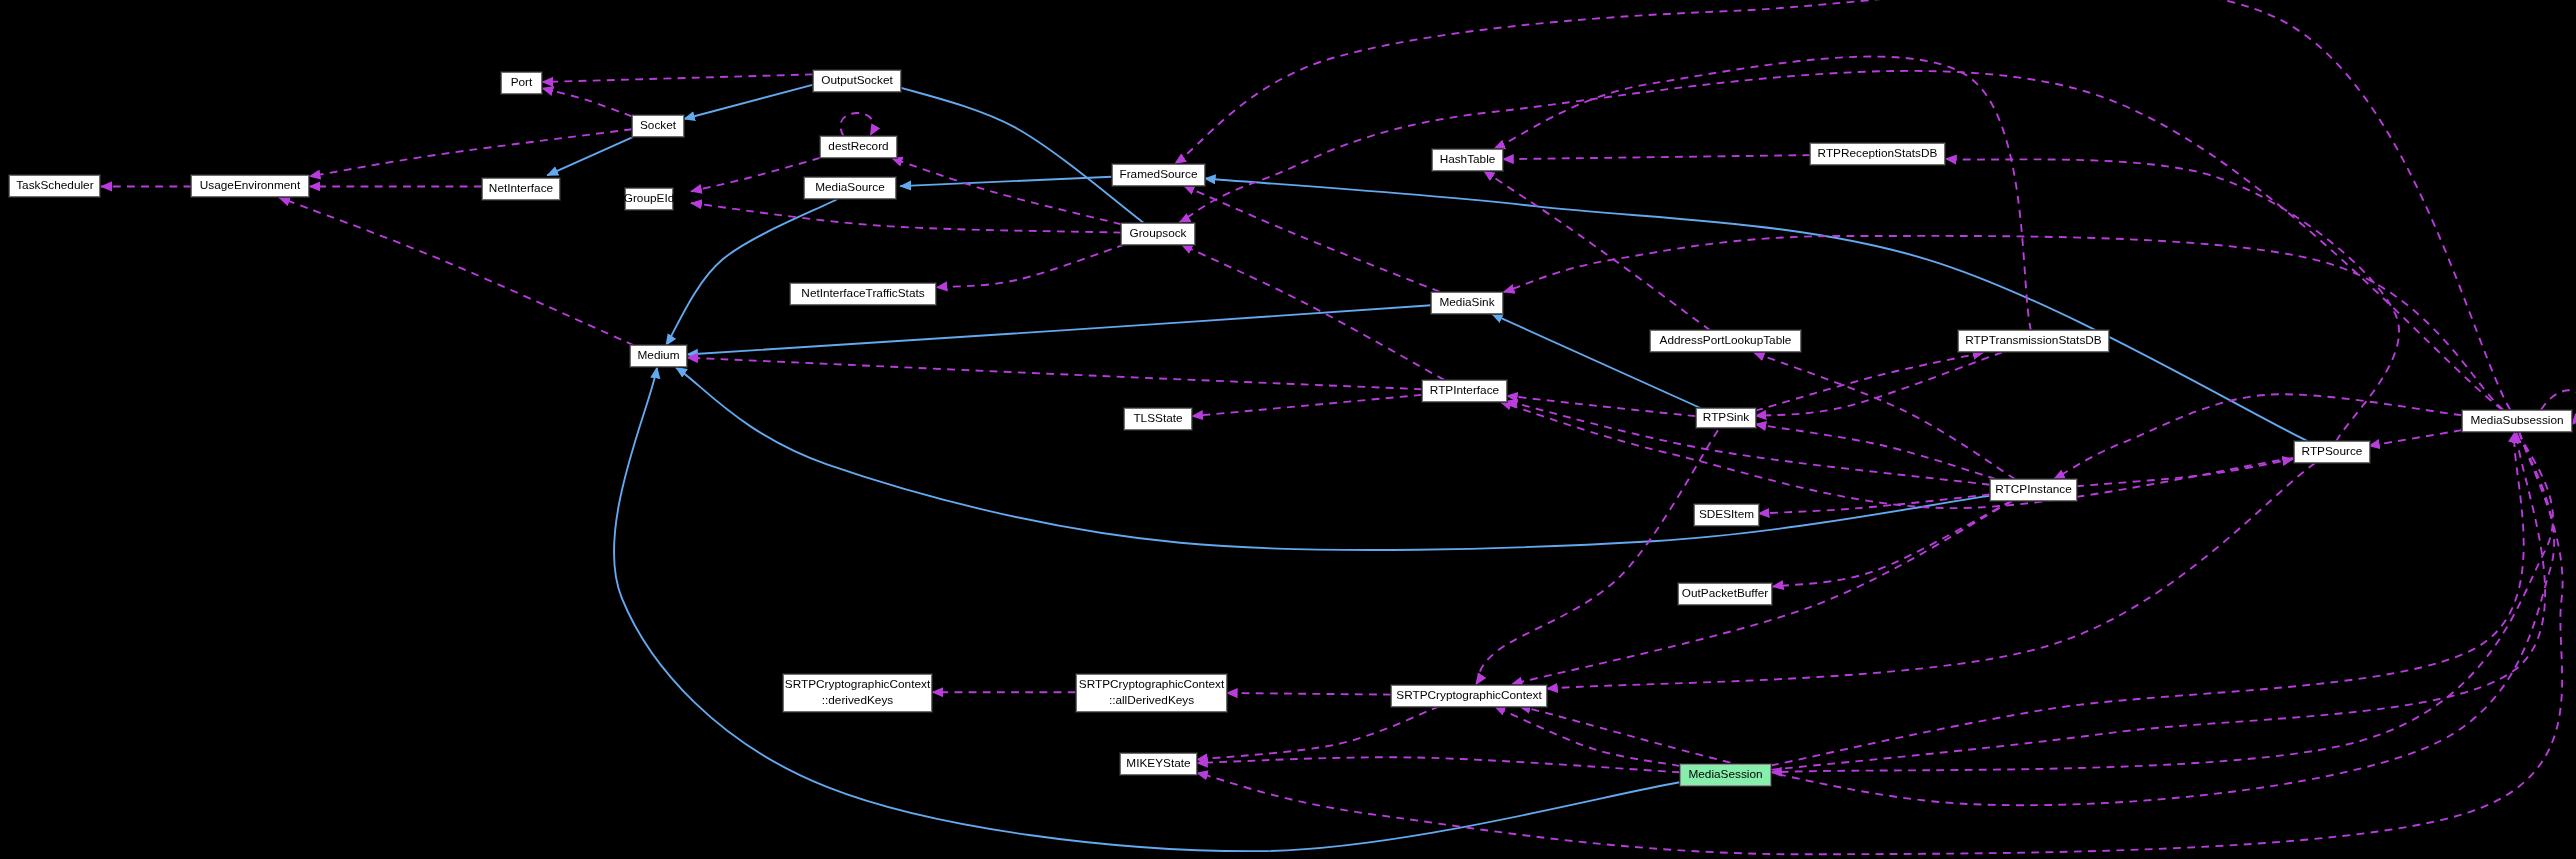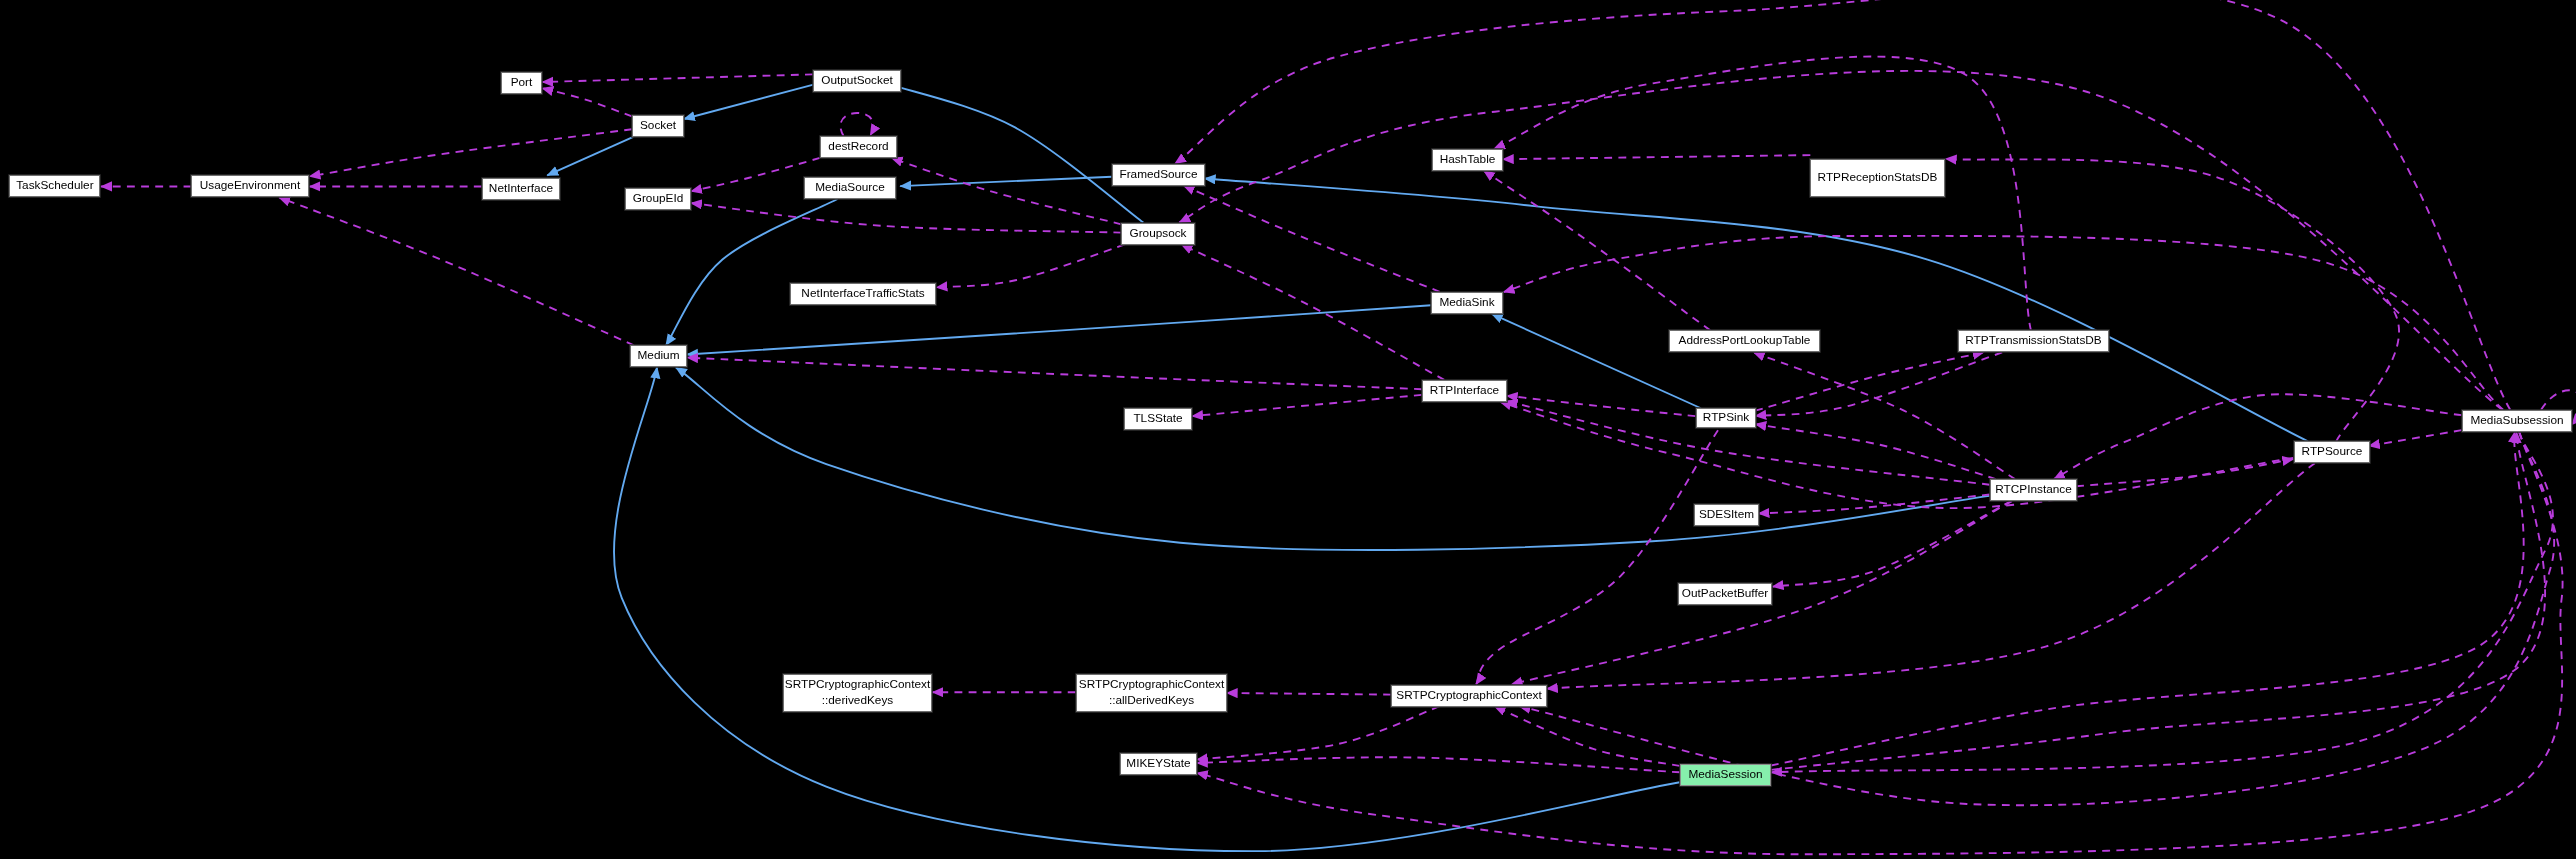--- a/index.html
+++ b/index.html
@@ -85,29 +85,29 @@
       <path d="M2135,973.6071428571429 C2116.7,970.0 2064.2,964.6 2025,952 C1985.8,939.4 1920.4,907.0 1899.5294117647059,898" fill="none" stroke="#B93CDC" stroke-width="2.4" stroke-dasharray="10 8" marker-end="url(#mUse)"></path>
     </svg>
 <div class="node" style="left: 9.4px; top: 175px; width: 91px; height: 22px;">TaskScheduler</div>
     <div class="node" style="left: 191px; top: 175px; width: 118px; height: 22px;">UsageEnvironment</div>
     <div class="node" style="left: 501px; top: 72px; width: 41px; height: 22px;">Port</div>
     <div class="node" style="left: 632px; top: 115px; width: 52px; height: 22px;">Socket</div>
     <div class="node" style="left: 482px; top: 178px; width: 78px; height: 22px;">NetInterface</div>
     <div class="node" style="left: 813px; top: 62px; width: 88px; height: 22px; margin-top: 8px;">OutputSocket</div>
     <div class="node" style="left: 820px; top: 136px; width: 77px; height: 22px;">destRecord</div>
     <div class="node" style="left: 804px; top: 177px; width: 92px; height: 22px;">MediaSource</div>
-    <div class="node" style="left: 625px; top: 188px; width: 66px; height: 22px;">GroupEId</div>
+    <div class="node" style="left: 625px; top: 188px; width: 48px; height: 22px;">GroupEId</div>
     <div class="node" style="left: 1112px; top: 164px; width: 93px; height: 22px;">FramedSource</div>
     <div class="node" style="left: 1121px; top: 223px; width: 74px; height: 22px;">Groupsock</div>
     <div class="node" style="left: 1432px; top: 149px; width: 71px; height: 22px;">HashTable</div>
-    <div class="node" style="left: 1810px; top: 159px; width: 135px; height: 38px;">RTPReceptionStatsDB</div>
+    <div class="node" style="left: 1810px; top: 143px; width: 135px; height: 22px;">RTPReceptionStatsDB</div>
     <div class="node" style="left: 790px; top: 283px; width: 146px; height: 22px;">NetInterfaceTrafficStats</div>
     <div class="node" style="left: 630px; top: 345px; width: 57px; height: 22px;">Medium</div>
     <div class="node" style="left: 1431px; top: 292px; width: 72px; height: 22px;">MediaSink</div>
-    <div class="node" style="left: 1650px; top: 330px; width: 151px; height: 22px; margin-left: 19px;">AddressPortLookupTable</div>
+    <div class="node" style="left: 1650px; top: 330px; width: 151px; height: 22px;">AddressPortLookupTable</div>
     <div class="node" style="left: 1958px; top: 330px; width: 151px; height: 22px;">RTPTransmissionStatsDB</div>
     <div class="node" style="left: 1422px; top: 380px; width: 85px; height: 22px;">RTPInterface</div>
     <div class="node" style="left: 1124px; top: 408px; width: 68px; height: 22px;">TLSState</div>
     <div class="node" style="left: 1696px; top: 408px; width: 60px; height: 20px;">RTPSink</div>
     <div class="node" style="left: 2294px; top: 441px; width: 76px; height: 22px;">RTPSource</div>
     <div class="node" style="left: 2462px; top: 410px; width: 110px; height: 22px;">MediaSubsession</div>
     <div class="node" style="left: 1990px; top: 479px; width: 87px; height: 22px;">RTCPInstance</div>
     <div class="node" style="left: 1694px; top: 504px; width: 65px; height: 22px;">SDESItem</div>
     <div class="node" style="left: 1678px; top: 583px; width: 94px; height: 22px;">OutPacketBuffer</div>
     <div class="node" style="left: 783px; top: 674px; width: 149px; height: 38px;">SRTPCryptographicContext

